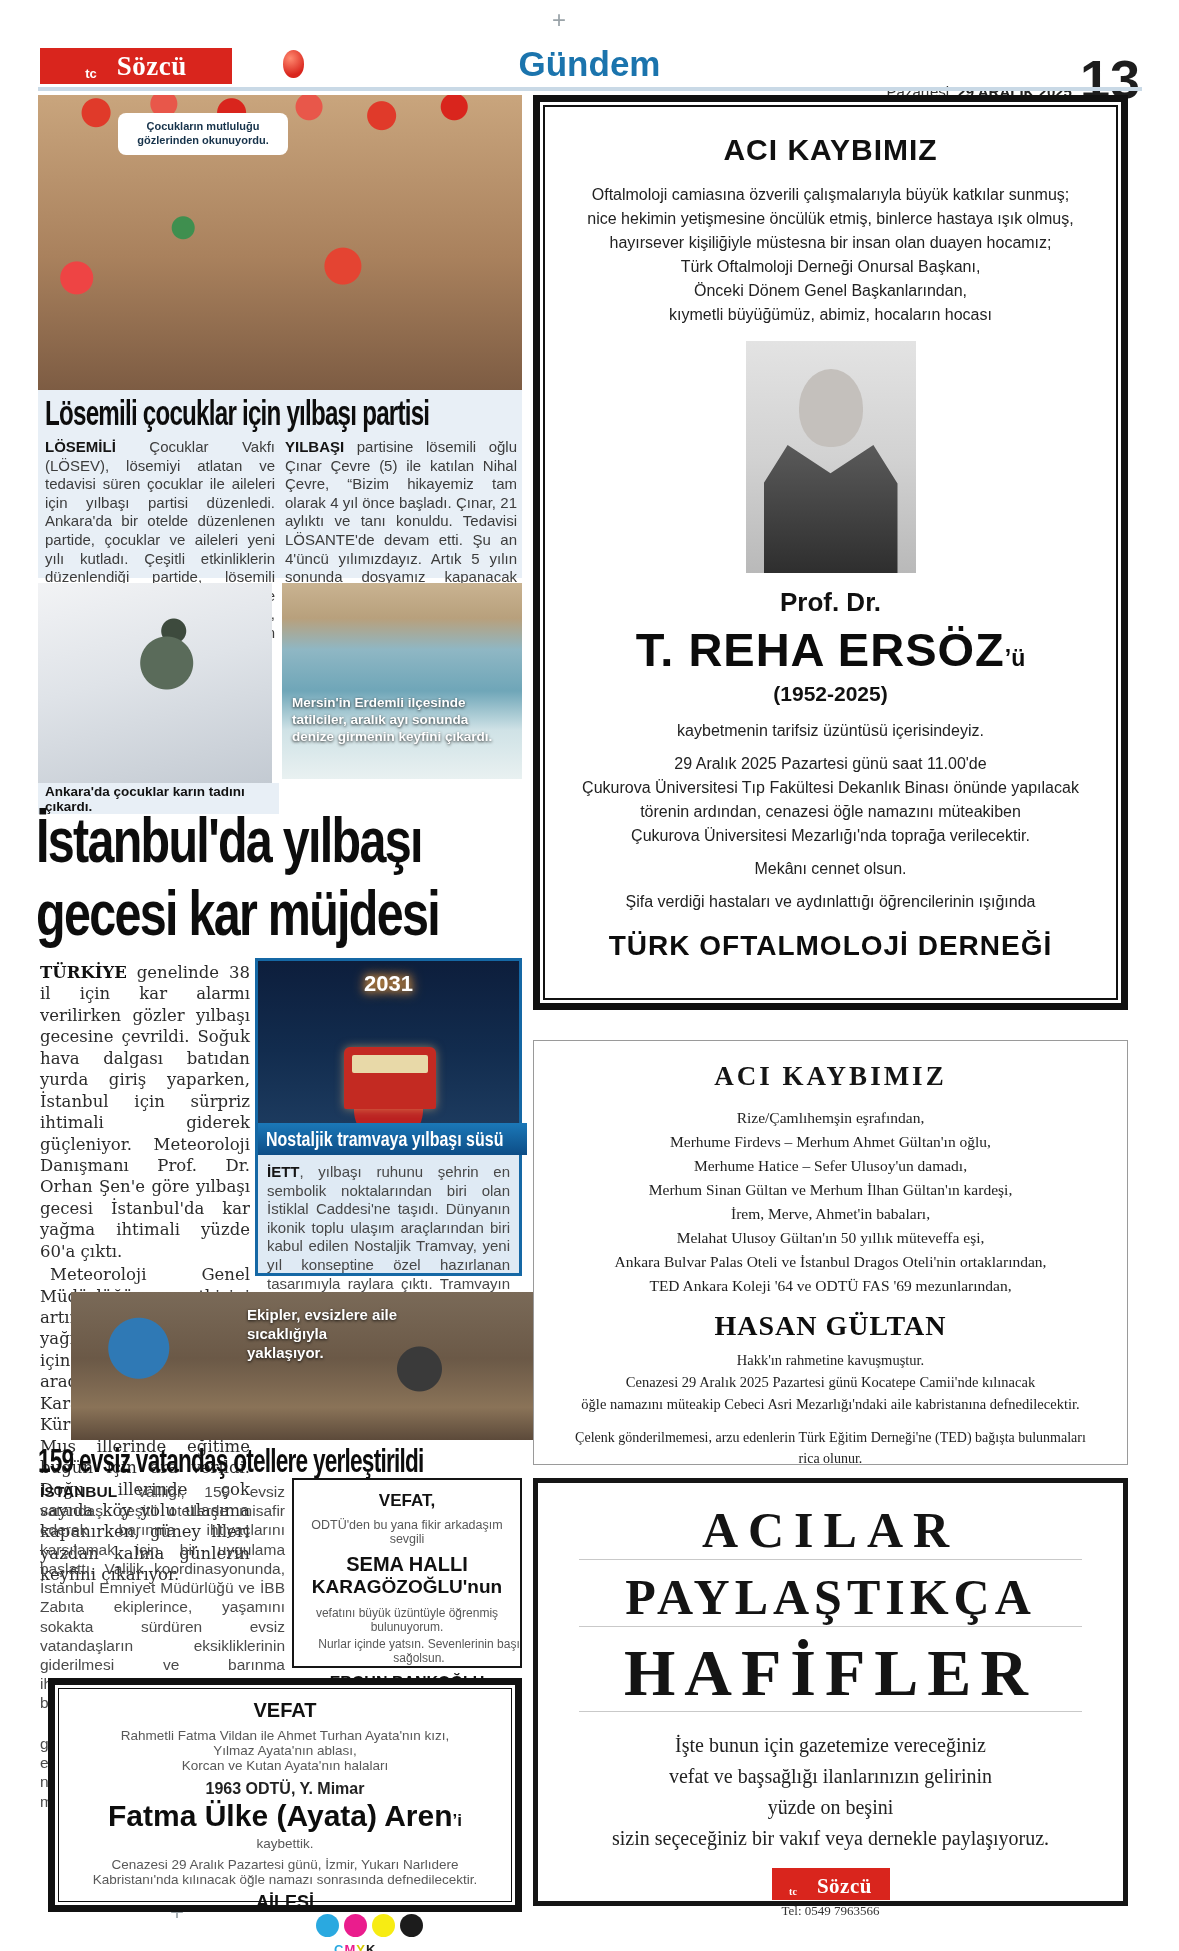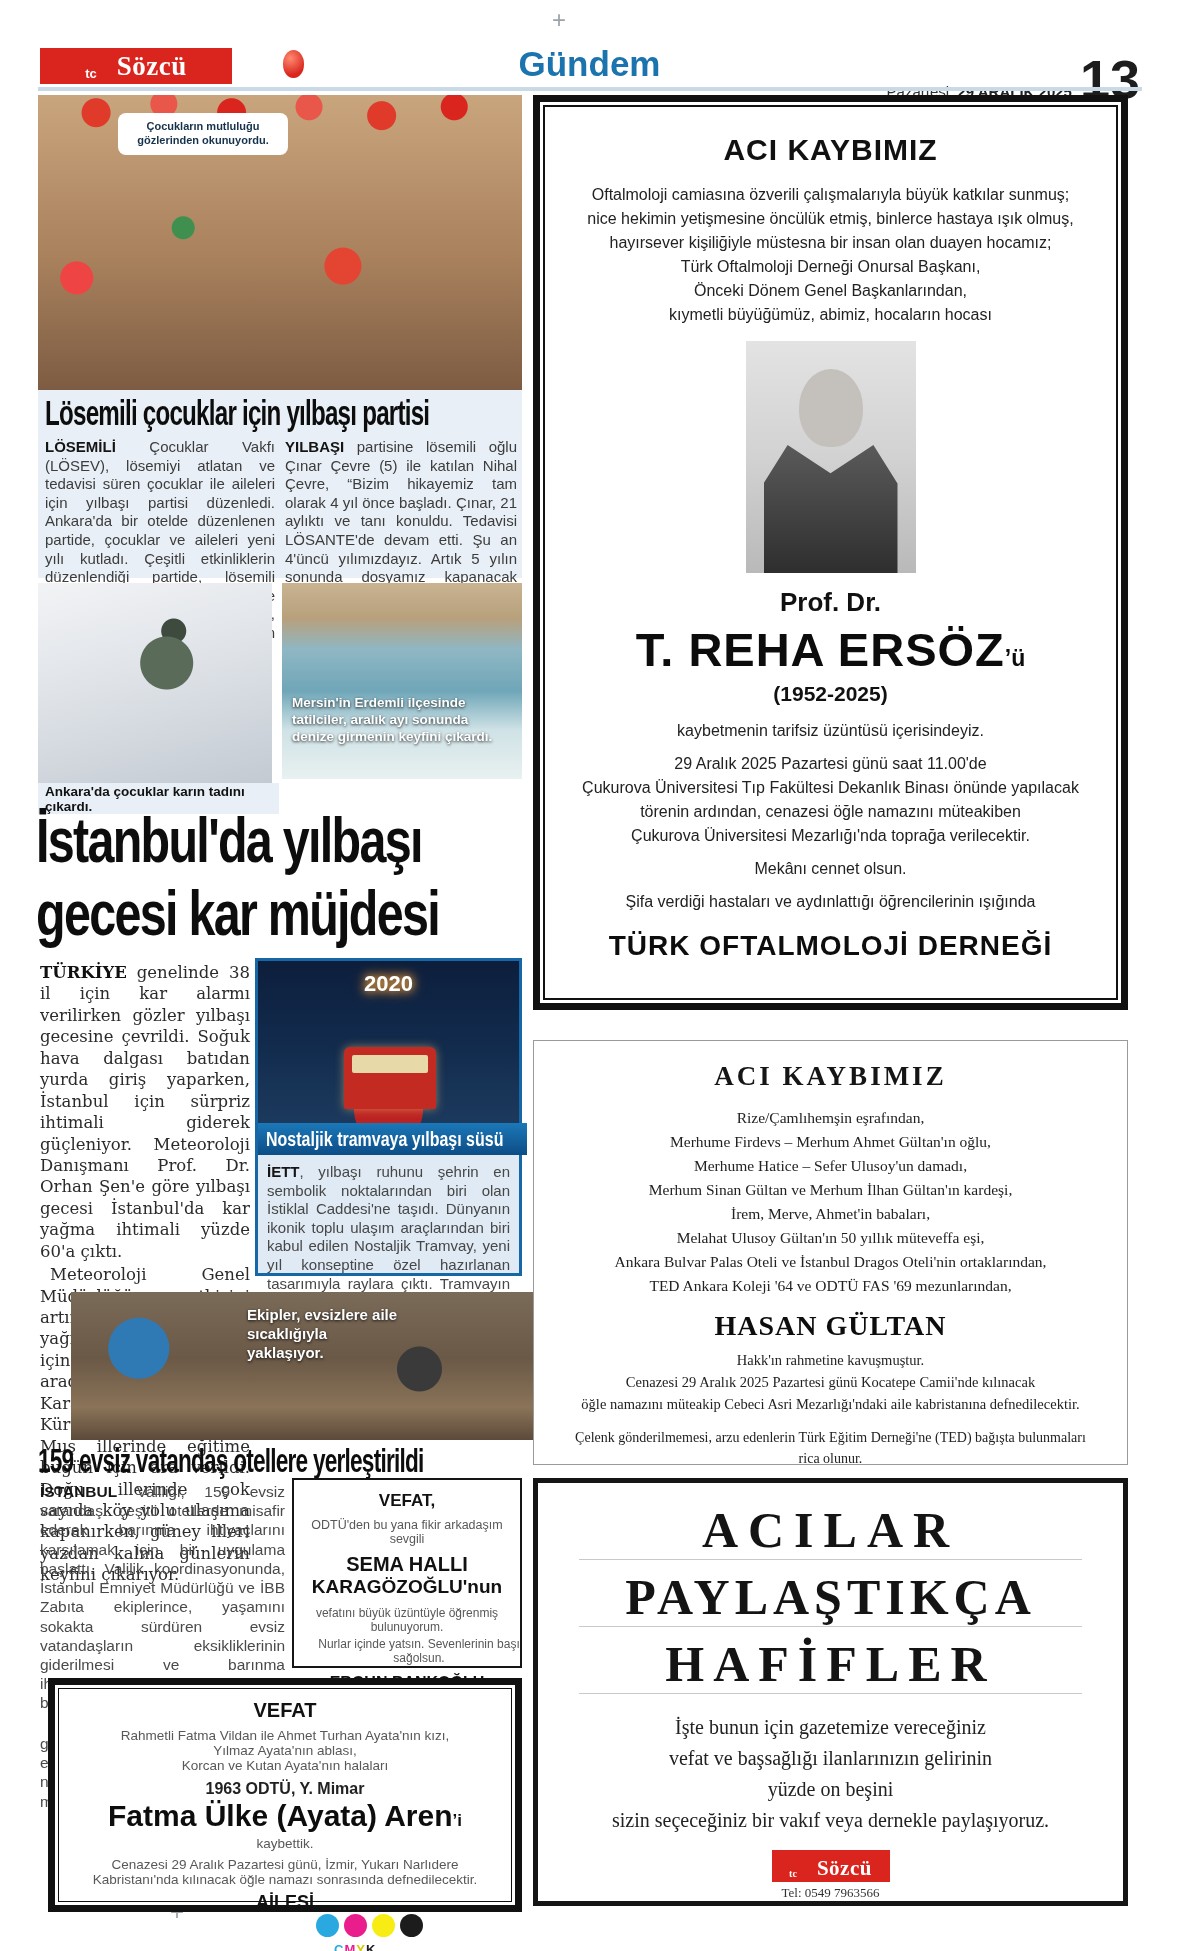--- a/index.html
+++ b/index.html
@@ -108,21 +108,21 @@
 
   <div class="abs copy-serif" style="left:40px;top:962px;width:210px;">
     <p style="margin:0;"><b>TÜRKİYE</b><span> genelinde 38 il için kar alarmı verilirken gözler yılbaşı gecesine çevrildi. Soğuk hava dalgası batıdan yurda giriş yaparken, İstanbul için sürpriz ihtimali giderek güçleniyor. Meteoroloji Danışmanı Prof. Dr. Orhan Şen'e göre yılbaşı gecesi İstanbul'da kar yağma ihtimali yüzde 60'a çıktı.</span></p>
     <p style="margin:2px 0 0 0;text-indent:10px;">Meteoroloji Genel Müdürlüğü, etkisini artırması beklenen kar yağışı nedeniyle 38 il için uyarı yayımladı. Bu arada Zonguldak, Bolu, Karabük, Kastamonu Küre ilçesi, Bartın ve Muş illerinde eğitime bugün için ara verildi. Doğu illerinde çok sayıda köy yolu ulaşıma kapanırken, güney illeri yazdan kalma günlerin keyfini çıkarıyor.</p>
   </div>
 
   <div class="abs trambox" style="left:255px;top:958px;width:267px;height:318px;">
     <div class="photo" style="width:100%;height:162px;position:relative;background:
          radial-gradient(circle at 50% 92%,#b22 0 34px,transparent 35px),
          linear-gradient(180deg,#0d1e3c 0%,#122c4e 55%,#1c3a5e 100%);">
-      <div style="position:absolute;left:0;top:10px;width:100%;text-align:center;color:#fff;font-weight:bold;font-size:22px;text-shadow:0 0 8px #ffb347,0 0 14px #ff8c2a;">2020</div>
+      <div style="position:absolute;left:0;top:10px;width:100%;text-align:center;color:#fff;font-weight:bold;font-size:22px;text-shadow:0 0 8px #ffb347,0 0 14px #ff8c2a;">2031</div>
       <div style="position:absolute;left:86px;top:86px;width:92px;height:62px;background:#c32a22;border-radius:6px 6px 2px 2px;box-shadow:0 0 10px rgba(255,200,120,.5);">
         <div style="position:absolute;left:8px;top:8px;width:76px;height:18px;background:#e8d9a8;border-radius:2px;"></div>
       </div>
     </div>
     <div class="trambanner" style="width:100%;height:32px;">
       <span class="cond" style="color:#fff;font-size:20px;letter-spacing:0;transform:scale(0.8,1.05);transform-origin:left center;">Nostaljik tramvaya yılbaşı süsü</span>
     </div>
     <div class="copy" style="padding:8px 9px 0 9px;font-size:15px;color:#474747;"><b>İETT</b><span>, yılbaşı ruhunu şehrin en sembolik noktalarından biri olan İstiklal Caddesi'ne taşıdı. Dünyanın ikonik toplu ulaşım araçlarından biri kabul edilen Nostaljik Tramvay, yeni yıl konseptine özel hazırlanan tasarımıyla raylara çıktı. Tramvayın bu hali görenleri mest etti.</span></div>
   </div>
 
@@ -223,21 +223,21 @@
       <div>Çelenk gönderilmemesi, arzu edenlerin Türk Eğitim Derneği'ne (TED) bağışta bulunmaları</div>
       <div>rica olunur.</div>
     </div>
   </div>
 
   <div class="abs adbox serif obit-center" style="left:533px;top:1478px;width:595px;height:428px;">
     <div style="font-weight:bold;font-size:50px;letter-spacing:10px;margin-top:18px;color:#141414;">ACILAR</div>
     <div class="hairline" style="width:86%;"></div>
     <div style="font-weight:bold;font-size:50px;letter-spacing:5px;margin-top:8px;color:#141414;">PAYLAŞTIKÇA</div>
     <div class="hairline" style="width:86%;"></div>
-    <div style="font-weight:bold;font-size:50px;letter-spacing:9px;margin-top:8px;color:#141414;">HAFİFLER</div>
+    <div style="font-weight:bold;font-size:66px;letter-spacing:9px;margin-top:8px;color:#141414;">HAFİFLER</div>
     <div class="hairline" style="width:86%;"></div>
     <div style="font-size:20px;line-height:1.55;margin-top:18px;color:#222;">
       <div>İşte bunun için gazetemize vereceğiniz</div>
       <div>vefat ve başsağlığı ilanlarınızın gelirinin</div>
       <div>yüzde on beşini</div>
       <div>sizin seçeceğiniz bir vakıf veya dernekle paylaşıyoruz.</div>
     </div>
     <div class="brandbox" style="width:118px;height:32px;margin:14px auto 0 auto;">
       <span class="brand-tc" style="font-size:10px;align-self:flex-end;padding-bottom:3px;">tc</span>
       <span class="brand-word" style="font-size:21px;line-height:1.3;">Sözcü</span>

